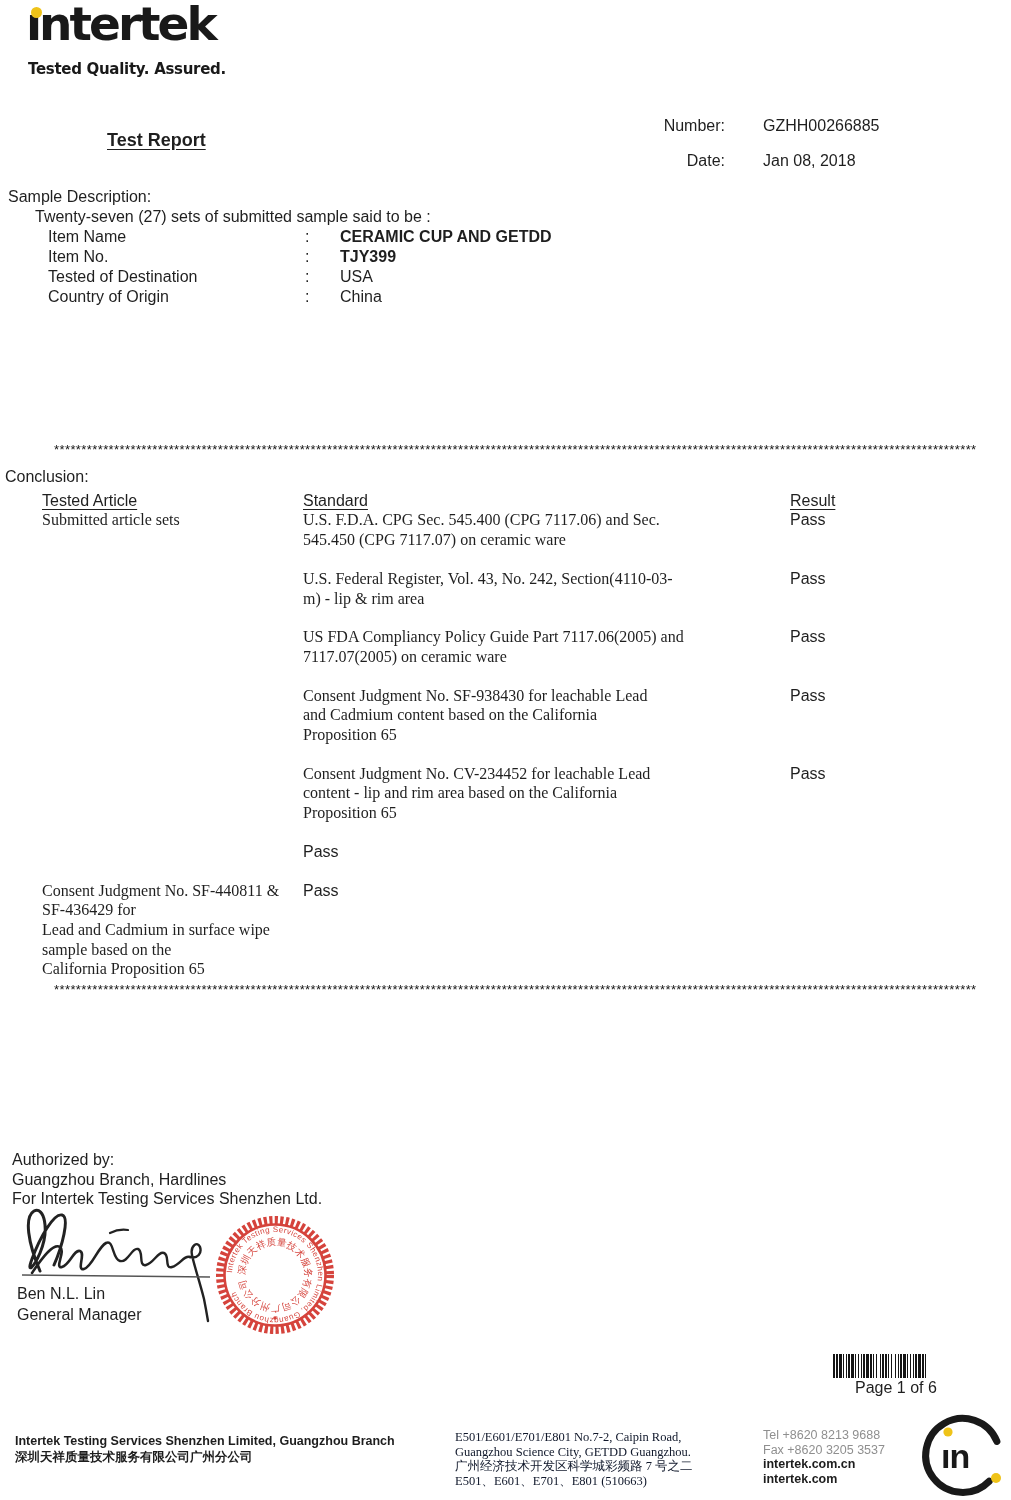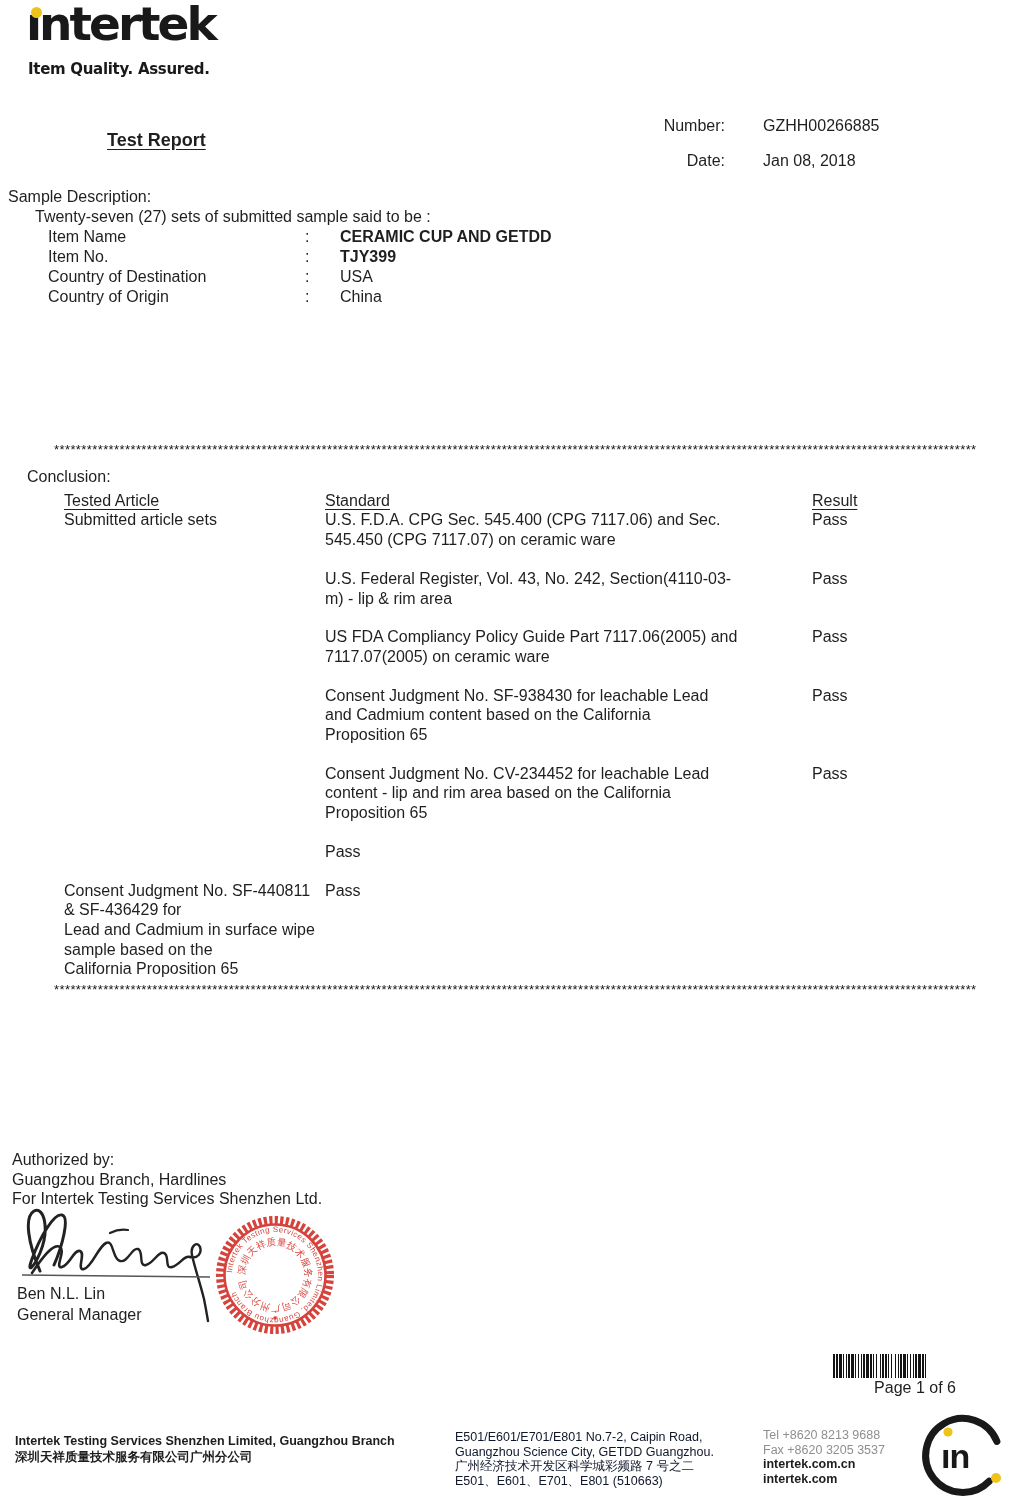--- a/index.html
+++ b/index.html
@@ -19,44 +19,44 @@
   .nlabel{left:600px;width:125px;text-align:right;font-size:16px;}
   .nvalue{left:763px;font-size:16px;}
   
   .sample{left:8px;top:187px;font-size:16px;line-height:20px;}
   .sample .indent{margin-left:27px;}
   .srow{display:grid;grid-template-columns:257px 35px auto;margin-left:40px;}
   .b{font-weight:bold;}
   
   .stars{left:54px;width:922px;font-size:13px;letter-spacing:.4px;white-space:nowrap;overflow:hidden;color:#161616;}
   
-  .conclusion{left:5px;top:467px;font-size:16px;line-height:19.7px;margin-left:22px;}
+  .conclusion{left:5px;top:467px;font-size:16px;line-height:19.7px;}
   .ctable{margin-left:37px;margin-top:4px;}
   .chead,.crow{display:grid;grid-template-columns:261px 487px 1fr;}
   .chead span{text-decoration:underline;text-underline-offset:3px;}
   .crow{margin-bottom:19px;}
-  .pre{white-space:pre-line;}
+  .pre{white-space:pre-line;font-family:Liberation Serif, serif;}
   
   .auth{left:12px;top:1150px;font-size:16px;line-height:19.7px;}
   .name{left:17px;top:1283px;font-size:16px;line-height:21px;}
   
-  .pageno{left:855px;top:1379px;width:120px;text-align:center;font-size:16px;}
+  .pageno{left:855px;top:1379px;width:120px;text-align:left;font-size:16px;}
   .barcode{left:833px;top:1354px;width:143px;height:24px;overflow:hidden;white-space:nowrap;font-size:0;}
   .f-left{left:15px;top:1433px;font-size:12.5px;font-weight:bold;line-height:16px;color:#1d1d1d;}
   .f-mid{left:455px;top:1430px;font-size:12.5px;line-height:14.6px;color:#0f172a;}
   .f-right{left:763px;top:1428px;font-size:12.5px;line-height:14.6px;color:#8f8f8f;}
   .f-right .web{color:#1d1d1d;font-weight:bold;}
   svg text{font-family:"Liberation Sans",sans-serif;}
 </style>
 </head>
 <body>
 
 <div class="abs wordmark" id="wm">ıntertek</div>
 <div class="abs logo-dot"></div>
-<div class="abs tagline">Item Quality. Assured.</div>
+<div class="abs tagline">Tested Quality. Assured.</div>
 
 <div class="abs title">Test Report</div>
 
 <div class="abs nlabel" style="top:117px">Number:</div>
 <div class="abs nvalue" style="top:117px">GZHH00266885</div>
 <div class="abs nlabel" style="top:152px">Date:</div>
 <div class="abs nvalue" style="top:152px">Jan 08, 2018</div>
 
 <div class="abs sample">
   <div>Sample Description:</div>
@@ -65,21 +65,21 @@
     <span>Item Name</span>
     <span>:</span>
     <span class="b">CERAMIC CUP AND GETDD</span>
   </div>
   <div class="srow">
     <span>Item No.</span>
     <span>:</span>
     <span class="b">TJY399</span>
   </div>
   <div class="srow">
-    <span>Country of Destination</span>
+    <span>Tested of Destination</span>
     <span>:</span>
     <span>USA</span>
   </div>
   <div class="srow">
     <span>Country of Origin</span>
     <span>:</span>
     <span>China</span>
   </div>
 </div>
 

